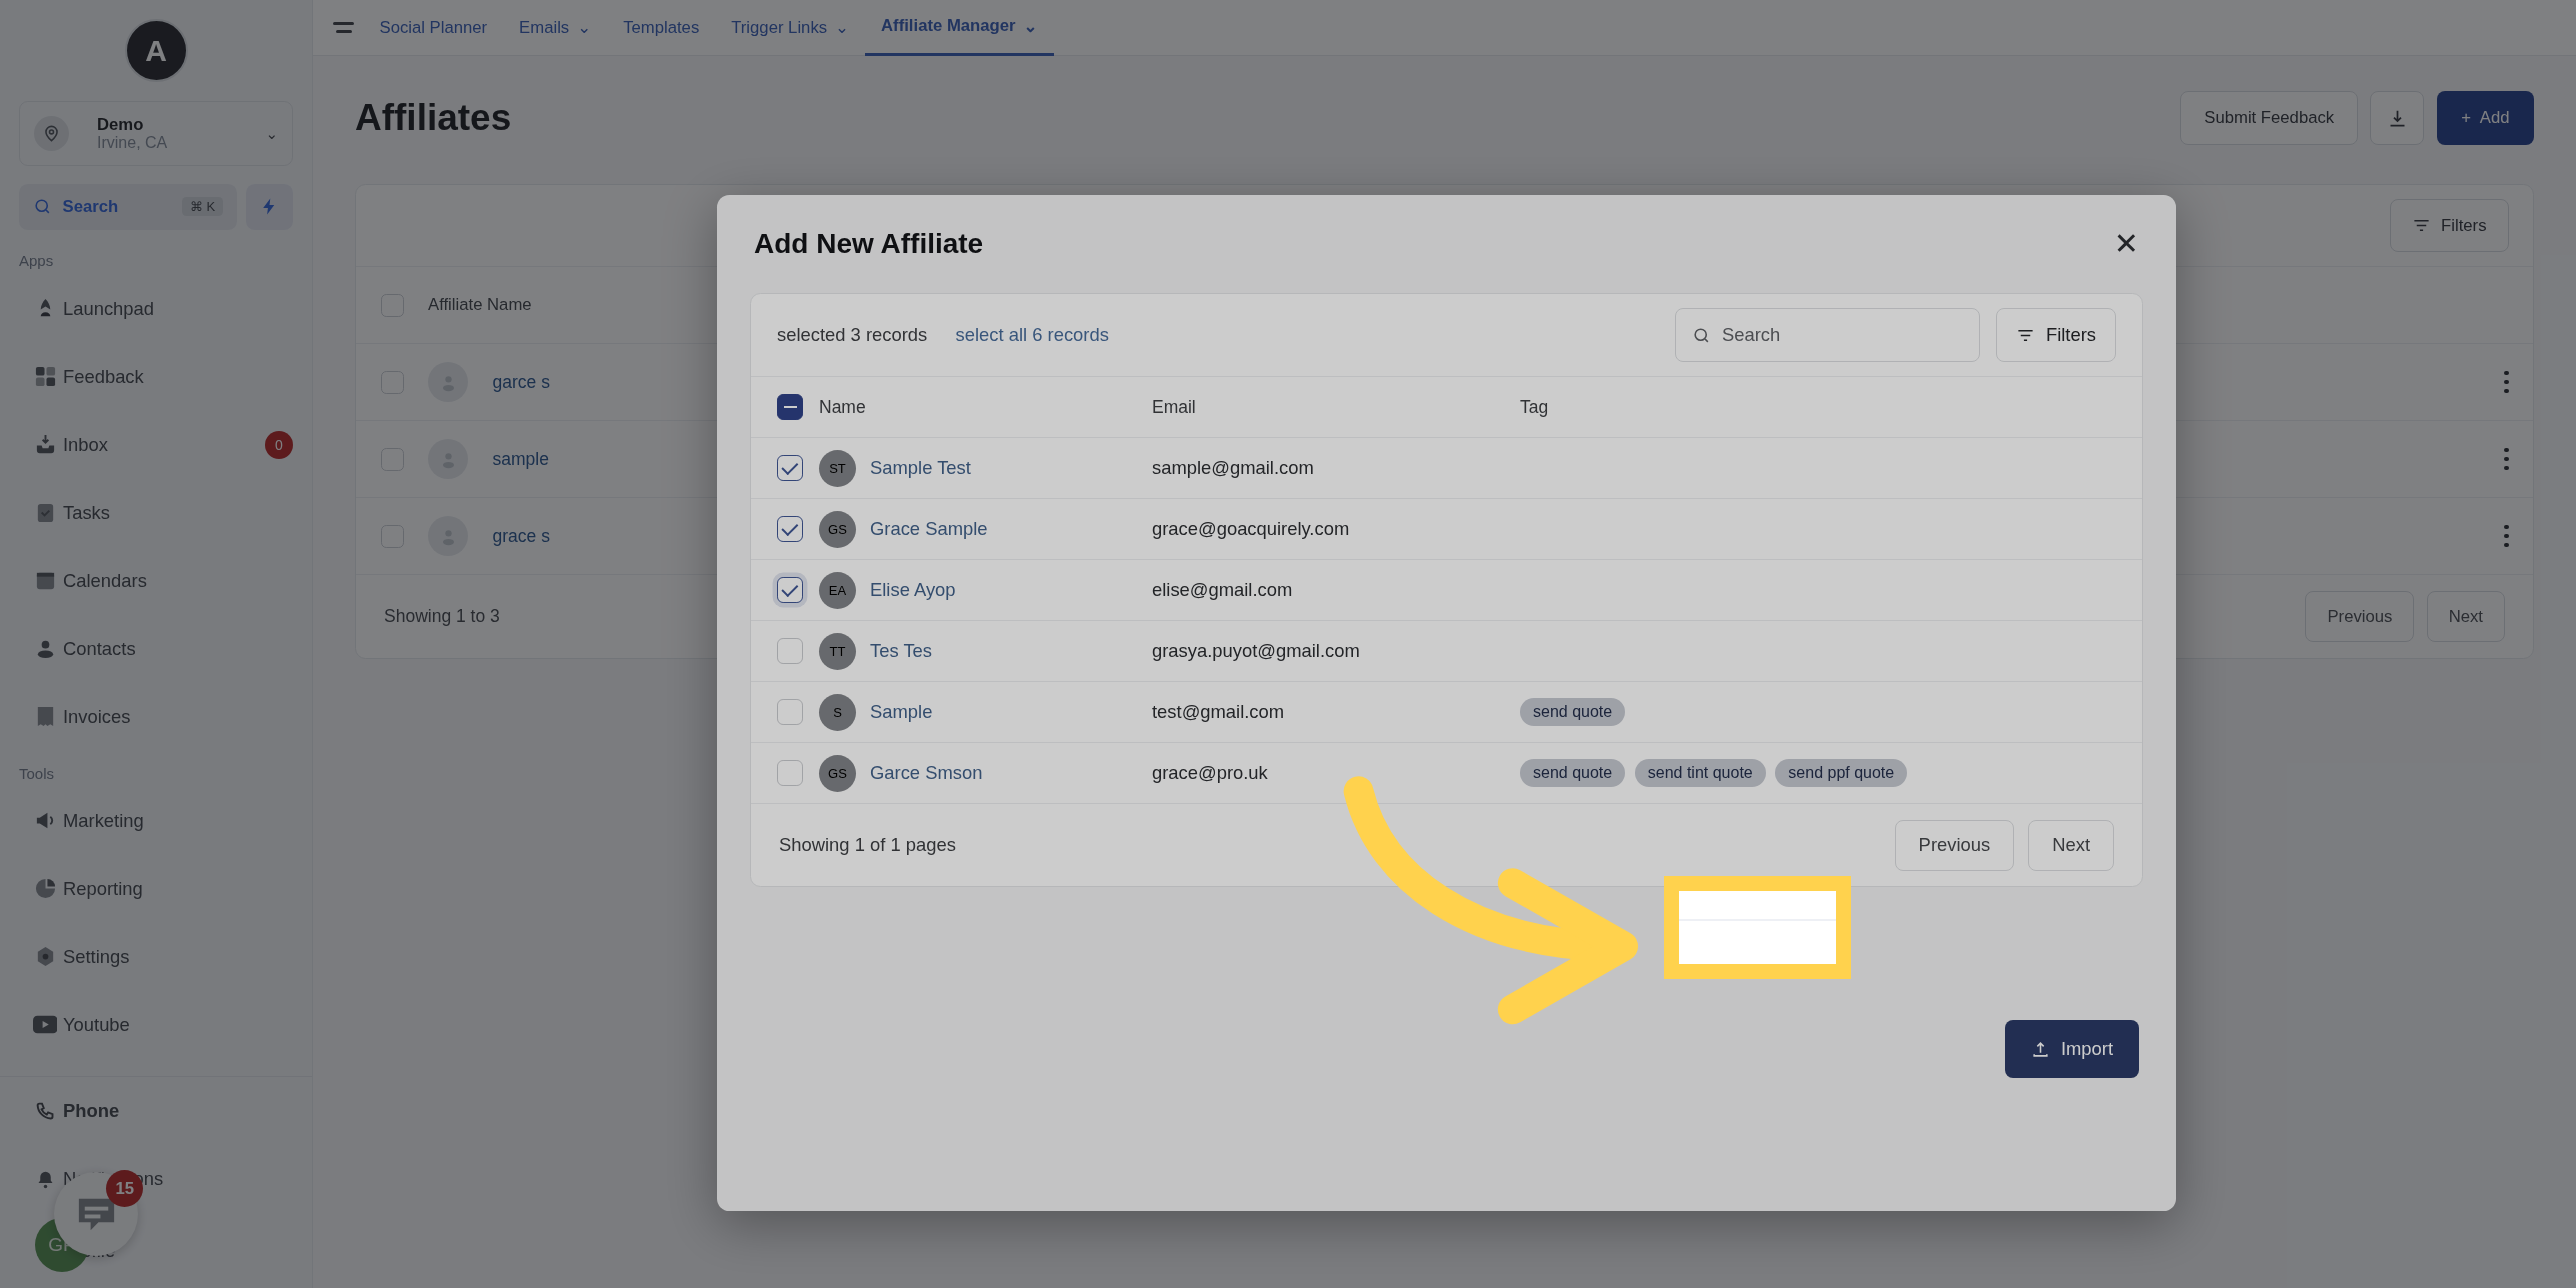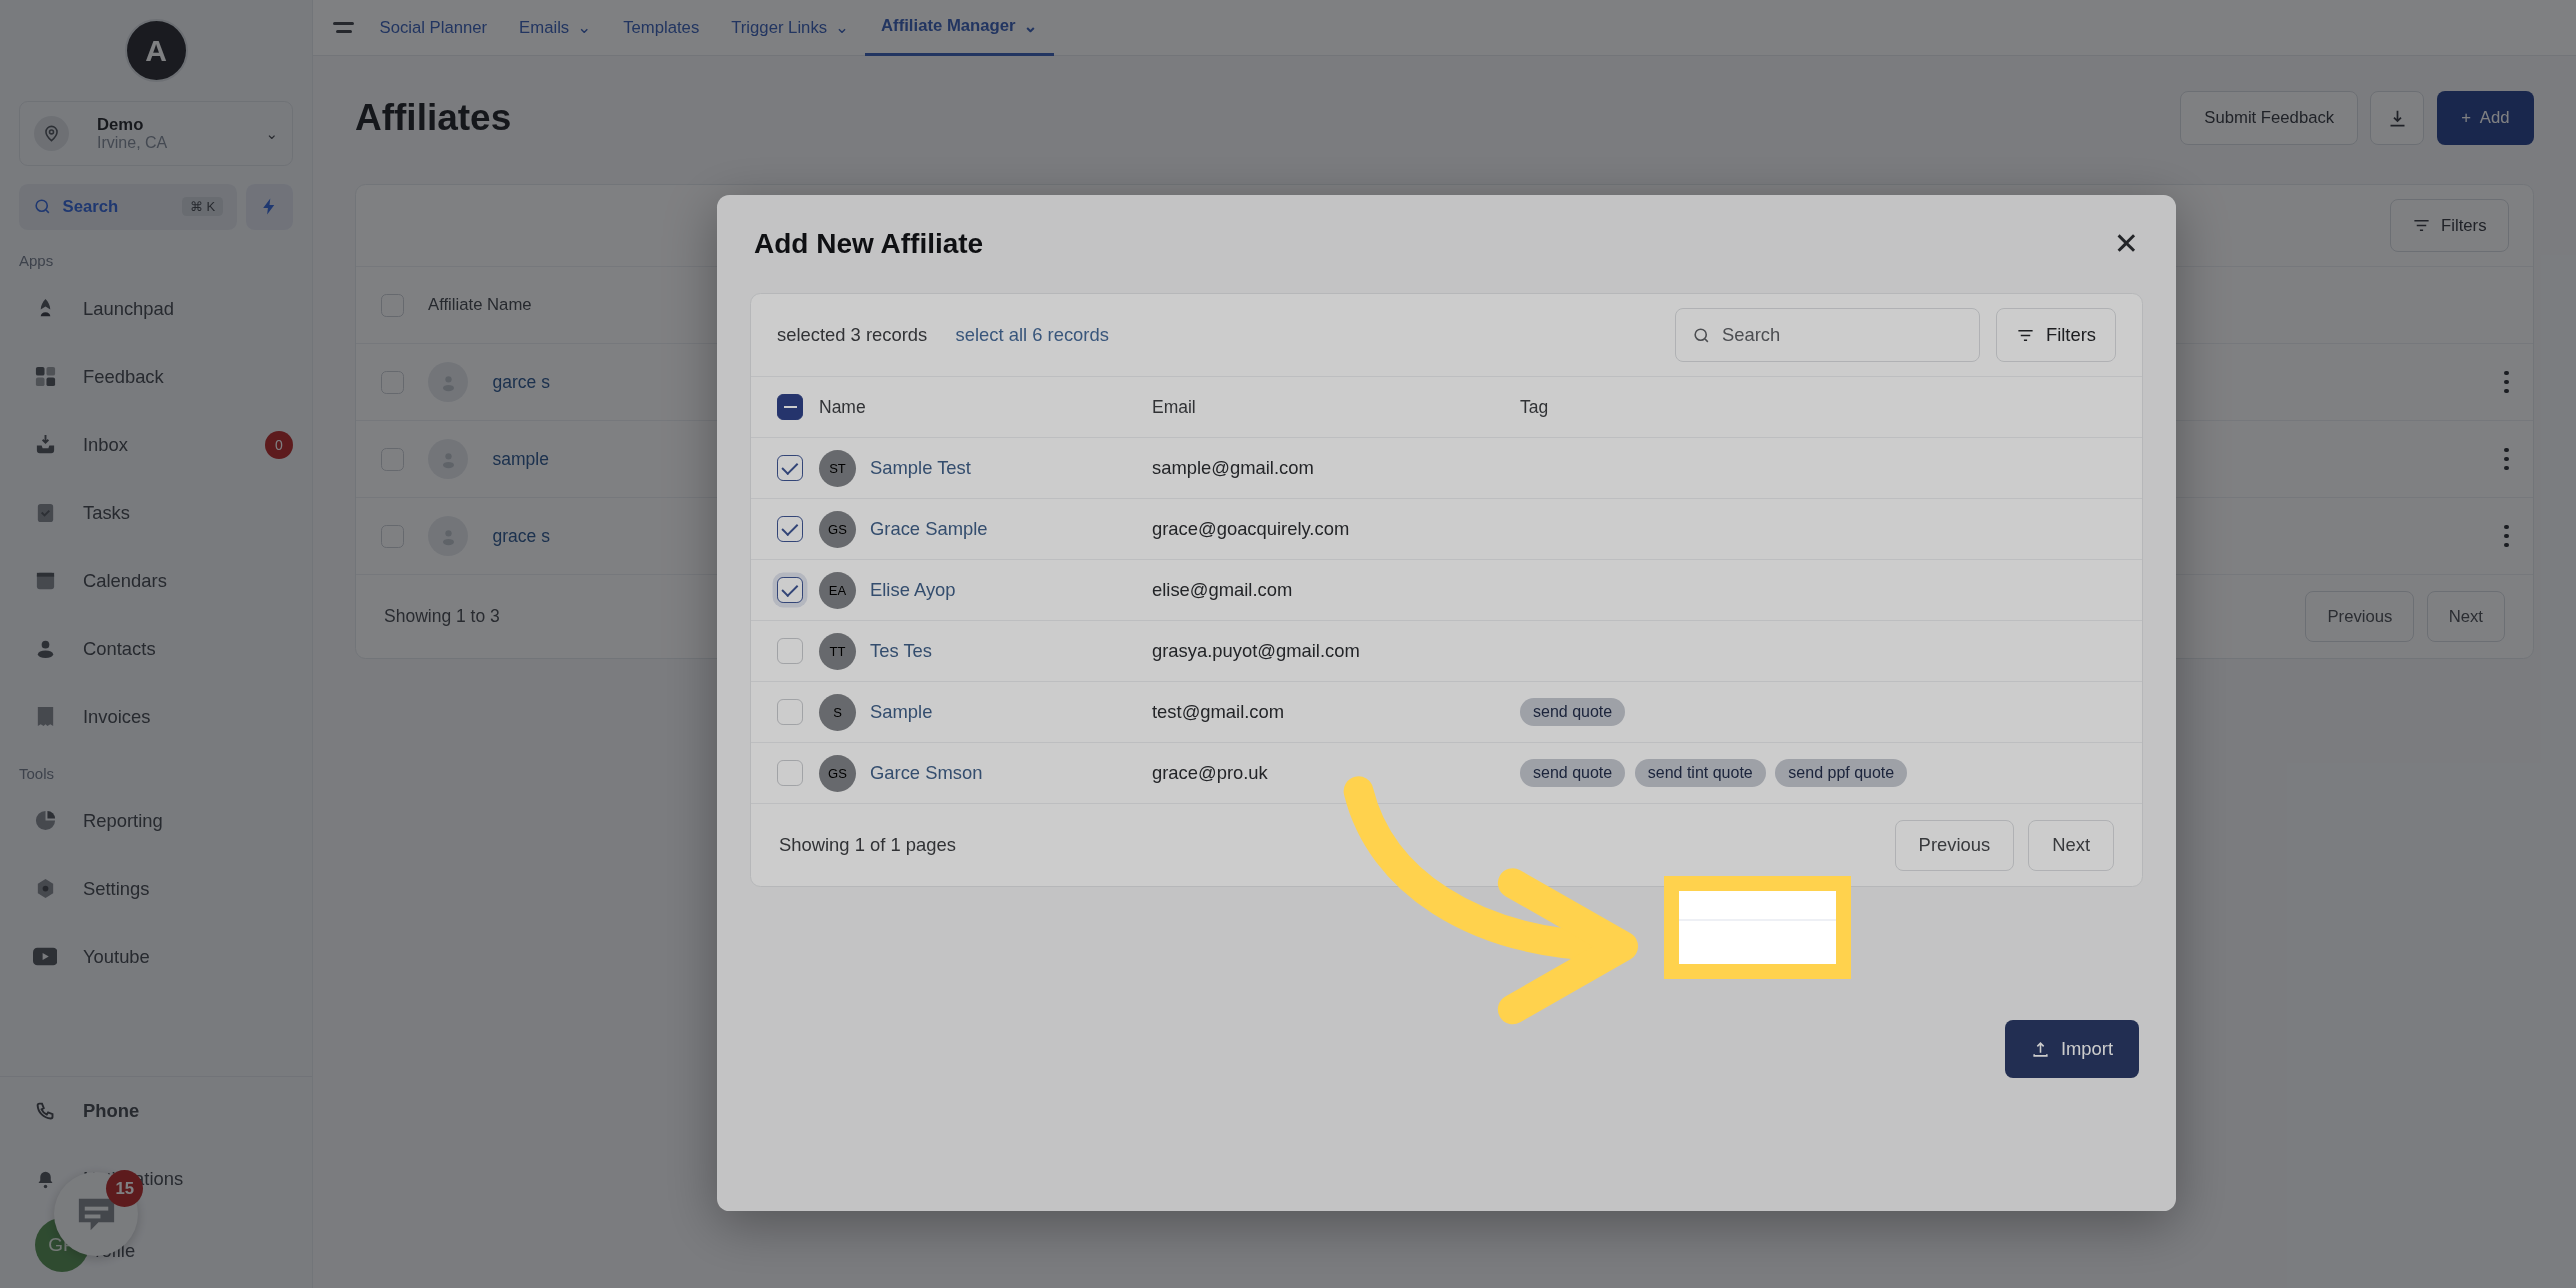--- a/index.html
+++ b/index.html
@@ -43,21 +43,21 @@
     flex:1; height:46px; background:#e2e5ec; border-radius:8.8px;
     display:flex; align-items:center; padding:0 14px; gap:10.5px;
   }
   .search-box .lbl { color:#2c5fd8; font-size:16.7px; font-weight:bold; flex:1;}
   .kbd { background:#cfd3da; border-radius:4.4px; padding:1.8px 8px; font-size:13px; color:#3b3f46;}
   .bolt-box { width:47px; height:46px; background:#dfe3ee; border-radius:8.8px;
     display:flex;align-items:center;justify-content:center;}
 
   .group-label { font-size:15px; color:#6d7686; padding:14px 0 5.3px 19px; }
   .nav-item {
-    height:68px; display:flex; align-items:center; gap:25px;
+    height:68px; display:flex; align-items:center; gap:5px;
     padding-left:32px; padding-right:19px; color:#3c4048; font-size:18.4px;
   }
   .nav-item .ico { width:26px; height:26px; display:flex; align-items:center; justify-content:center; flex-shrink:0;}
   .nav-item .txt { flex:1; }
   .badge-red {
     background:#b32020; color:#fff; border-radius:50%;
     min-width:28px;height:28px; display:flex; align-items:center; justify-content:center;
     font-size:14px;
   }
   .sidebar-spacer { flex:1; }
@@ -331,20 +331,29 @@
       <span class="ico">
         <svg width="23" height="23" viewBox="0 0 24 24" fill="#80858d">
             <path d="M4 2h16v20l-3-2-3 2-2-2-2 2-3-2-3 2z"></path>
           </svg>
       </span>
       <span class="txt">Invoices</span>
     </div>
 
     <div class="group-label">Tools</div>
 
+    <div class="nav-item">
+      <span class="ico">
+        <svg width="23" height="23" viewBox="0 0 24 24" fill="#4a4e56">
+            <path d="M3 9v6h3l8 5V4L6 9z"></path>
+            <path d="M17 8a5 5 0 0 1 0 8" stroke="#4a4e56" stroke-width="2" fill="none"></path>
+          </svg>
+      </span>
+      <span class="txt">Marketing</span>
+    </div>
 
     <div class="nav-item">
       <span class="ico">
         <svg width="23" height="23" viewBox="0 0 24 24" fill="#80858d">
             <path d="M12 12V2a10 10 0 1 0 10 10z"></path>
             <path d="M14 2a8 8 0 0 1 8 8h-8z" fill="#4a4e56"></path>
           </svg>
       </span>
       <span class="txt">Reporting</span>
     </div>

